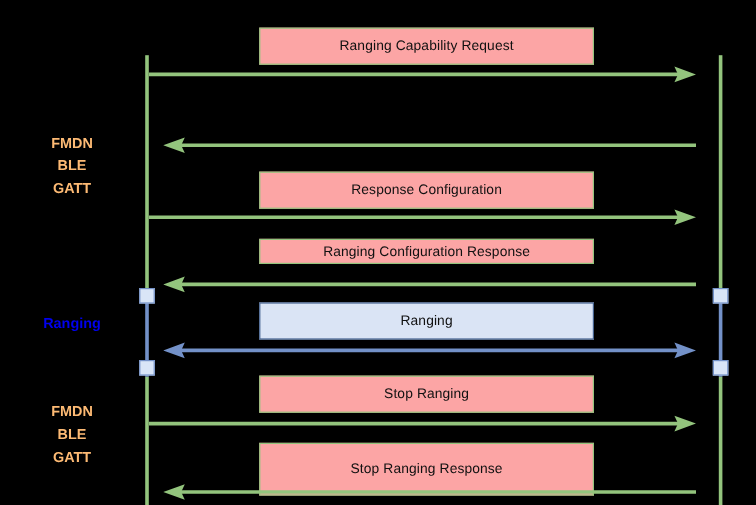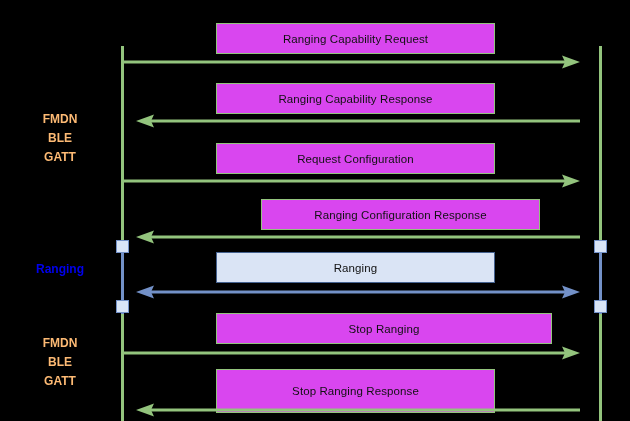--- a/index.html
+++ b/index.html
@@ -41,21 +41,21 @@
     box-sizing: border-box;
     display: flex;
     align-items: center;
     justify-content: center;
     font-size: 11.5px;
     color: #111111;
     letter-spacing: 0.1px;
     white-space: nowrap;
   }
   .msgbox.green {
-    background: #d946ef;
+    background: #fca5a5;
     border: 1px solid #93c47d;
   }
   .msgbox.blue {
     background: #dae4f5;
     border: 1px solid #44618f;
   }
   
   .arrow {
     position: absolute;
     height: 14px;
@@ -100,54 +100,53 @@
 GATT</div>
 
   <div class="msgbox green" style="left:216px; top:23px; width:279px; height:31px;">Ranging Capability Request</div>
   <div class="arrow" style="left:124px; top:55px; width:456px;">
     <svg width="456" height="14" viewBox="0 0 456 14">
       <line x1="0" y1="7" x2="448" y2="7" stroke="#93c47d" stroke-width="3"></line>
       <polygon points="456,7 438,0.5 441,7 438,13.5" fill="#93c47d"></polygon>
     </svg>
   </div>
 
-  <div class="msgbox green" style="left:216px; top:83px; width:279px; height:31px;">Ranging Capability Response</div>
   <div class="arrow" style="left:136px; top:114px; width:444px;">
     <svg width="444" height="14" viewBox="0 0 444 14">
       <line x1="8" y1="7" x2="444" y2="7" stroke="#93c47d" stroke-width="3"></line>
       <polygon points="0,7 18,0.5 15,7 18,13.5" fill="#93c47d"></polygon>
     </svg>
   </div>
 
-  <div class="msgbox green" style="left:216px; top:143px; width:279px; height:31px;">Request Configuration</div>
+  <div class="msgbox green" style="left:216px; top:143px; width:279px; height:31px;">Response Configuration</div>
   <div class="arrow" style="left:124px; top:174px; width:456px;">
     <svg width="456" height="14" viewBox="0 0 456 14">
       <line x1="0" y1="7" x2="448" y2="7" stroke="#93c47d" stroke-width="3"></line>
       <polygon points="456,7 438,0.5 441,7 438,13.5" fill="#93c47d"></polygon>
     </svg>
   </div>
 
-  <div class="msgbox green" style="left:216px; top:199px; width:279px; height:31px;margin-left:45px;">Ranging Configuration Response</div>
+  <div class="msgbox green" style="left:216px; top:199px; width:279px; height:21px;">Ranging Configuration Response</div>
   <div class="arrow" style="left:136px; top:230px; width:444px;">
     <svg width="444" height="14" viewBox="0 0 444 14">
       <line x1="8" y1="7" x2="444" y2="7" stroke="#93c47d" stroke-width="3"></line>
       <polygon points="0,7 18,0.5 15,7 18,13.5" fill="#93c47d"></polygon>
     </svg>
   </div>
 
   <div class="msgbox blue" style="left:216px; top:252px; width:279px; height:31px;">Ranging</div>
   <div class="arrow" style="left:136px; top:285px; width:444px;">
     <svg width="444" height="14" viewBox="0 0 444 14">
       <line x1="8" y1="7" x2="436" y2="7" stroke="#7391c8" stroke-width="3"></line>
       <polygon points="0,7 18,0.5 15,7 18,13.5" fill="#7391c8"></polygon>
       <polygon points="444,7 426,0.5 429,7 426,13.5" fill="#7391c8"></polygon>
     </svg>
   </div>
 
-  <div class="msgbox green" style="left:216px; top:313px; width:336px; height:31px;">Stop Ranging</div>
+  <div class="msgbox green" style="left:216px; top:313px; width:279px; height:31px;">Stop Ranging</div>
   <div class="arrow" style="left:124px; top:346px; width:456px;">
     <svg width="456" height="14" viewBox="0 0 456 14">
       <line x1="0" y1="7" x2="448" y2="7" stroke="#93c47d" stroke-width="3"></line>
       <polygon points="456,7 438,0.5 441,7 438,13.5" fill="#93c47d"></polygon>
     </svg>
   </div>
 
   <div class="msgbox green" style="left:216px; top:369px; width:279px; height:44px;">Stop Ranging Response</div>
   <div class="arrow" style="left:136px; top:403px; width:444px;">
     <svg width="444" height="14" viewBox="0 0 444 14">

